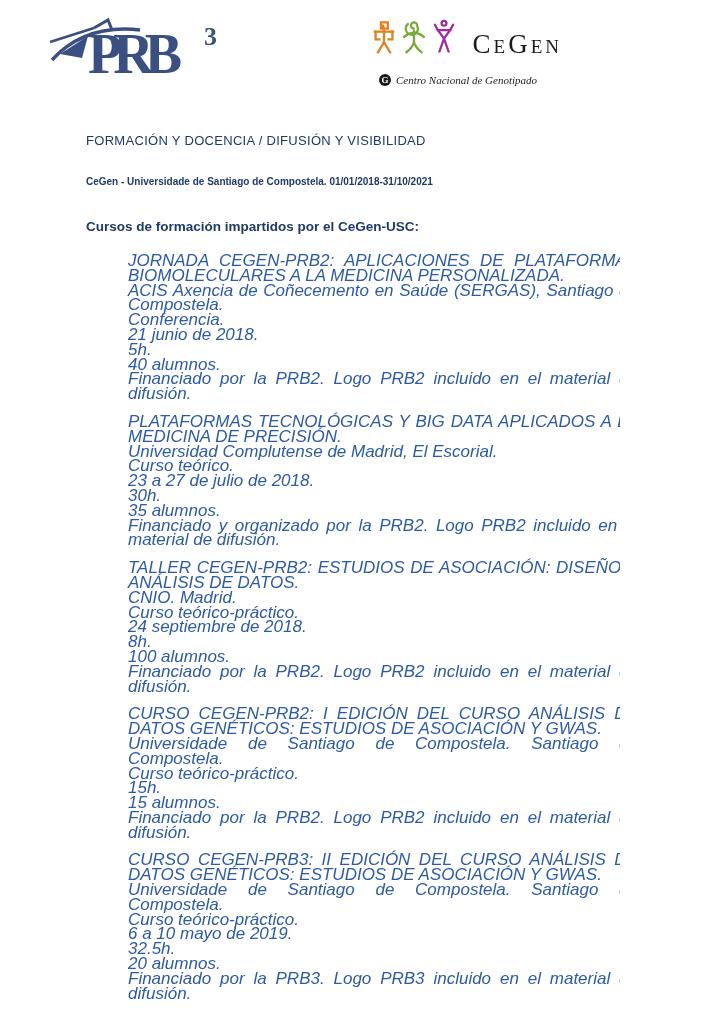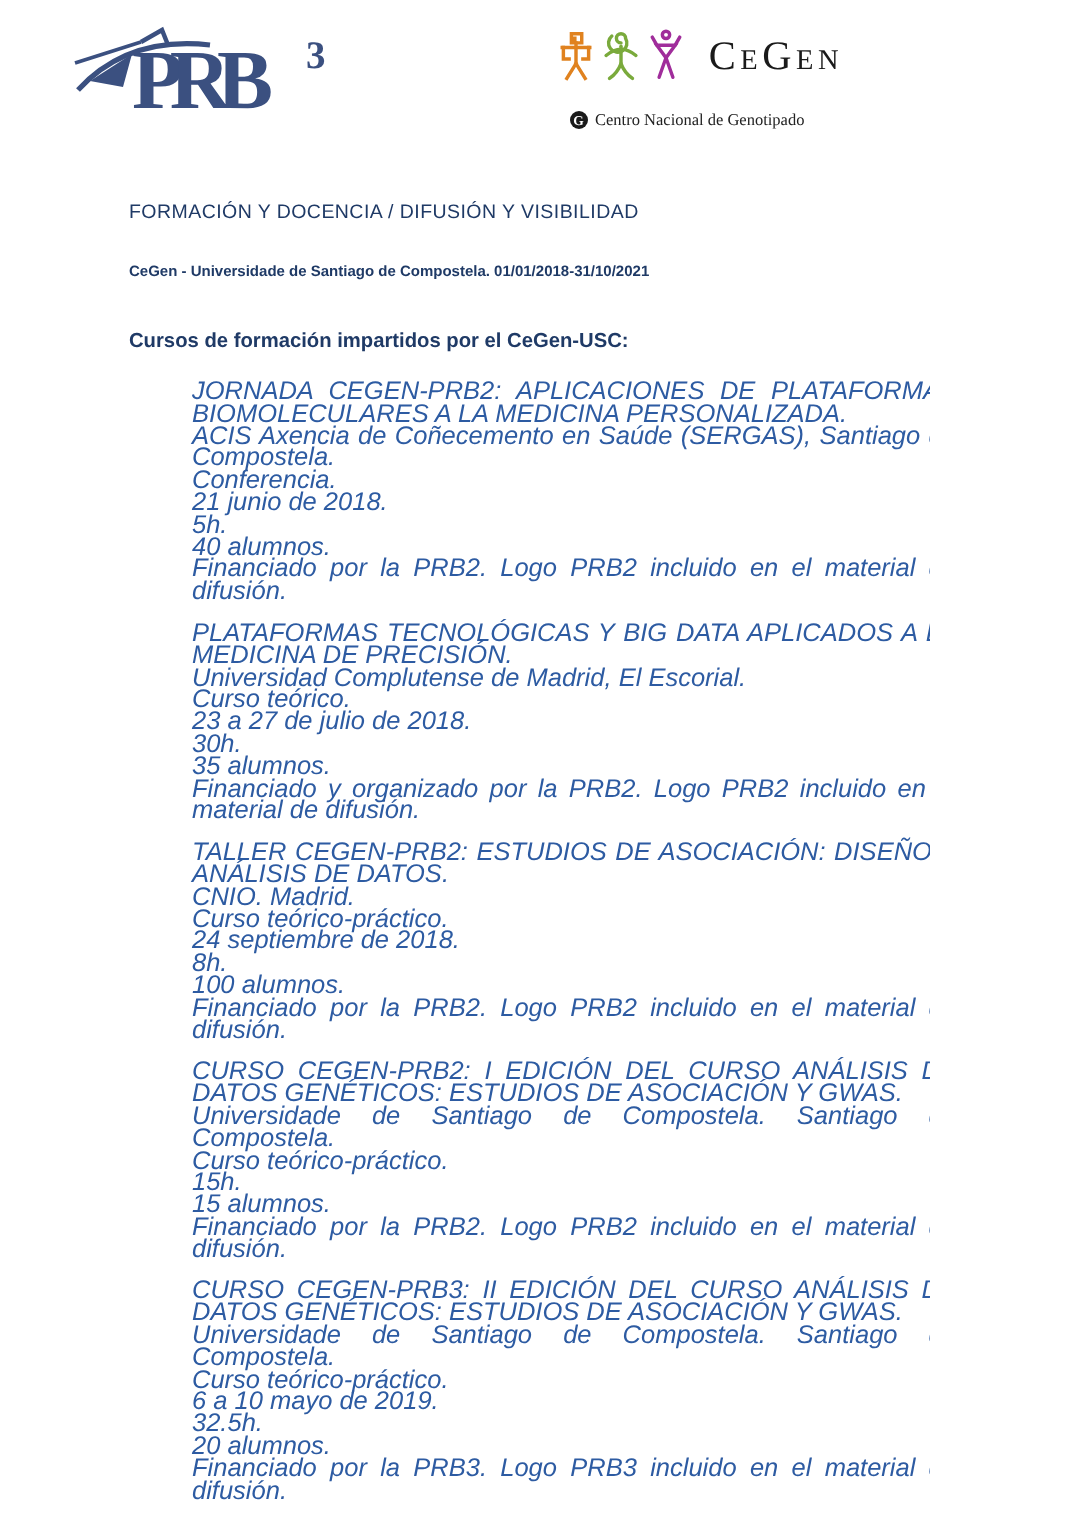--- a/index.html
+++ b/index.html
@@ -23,40 +23,40 @@
     font-weight: bold; font-size: 56px; line-height: 60px;
     letter-spacing: -9px; color: #3b5080;
   }
   .prb3-sup {
     position: absolute; left: 156px; top: 14px;
     font-family: "Liberation Serif", serif;
     font-weight: bold; font-size: 26px; color: #3b5080;
   }
 
   .cegen-logo { position: absolute; top: 14px; right: 58px; width: 208px; }
-  .cegen-top { display: flex; align-items: center; justify-content: flex-end; gap: 8px; }
+  .cegen-top { display: flex; align-items: flex-end; justify-content: flex-end; gap: 8px; }
   .cegen-figures { display: flex; align-items: flex-end; gap: 4px; margin-right: 8px; }
   .cegen-wordmark {
     font-family: "Liberation Serif", serif;
     font-variant: small-caps;
     font-size: 27px; letter-spacing: 3px; color: #1a1a1a;
   }
   .cegen-tagline {
     margin-top: 14px;
     display: flex; align-items: center; justify-content: center; gap: 5px;
   }
   .cegen-badge {
     display: inline-block; width: 12px; height: 12px; border-radius: 50%;
     background: #1a1a1a; color: #ffffff;
     font-family: "Liberation Serif", serif;
     font-size: 9px; font-weight: bold; line-height: 12px; text-align: center;
   }
   .cegen-tagline-text {
     font-family: "Liberation Serif", serif;
-    font-size: 11px; color: #222222;
+    font-style: italic; font-size: 11px; color: #222222;
   }
 
   
   .doc-title {
     position: absolute; left: 86px; top: 133px;
     font-size: 13px; font-weight: normal; letter-spacing: 0.3px;
     color: #1f3a66;
   }
   .doc-subtitle {
     position: absolute; left: 86px; top: 176px;

